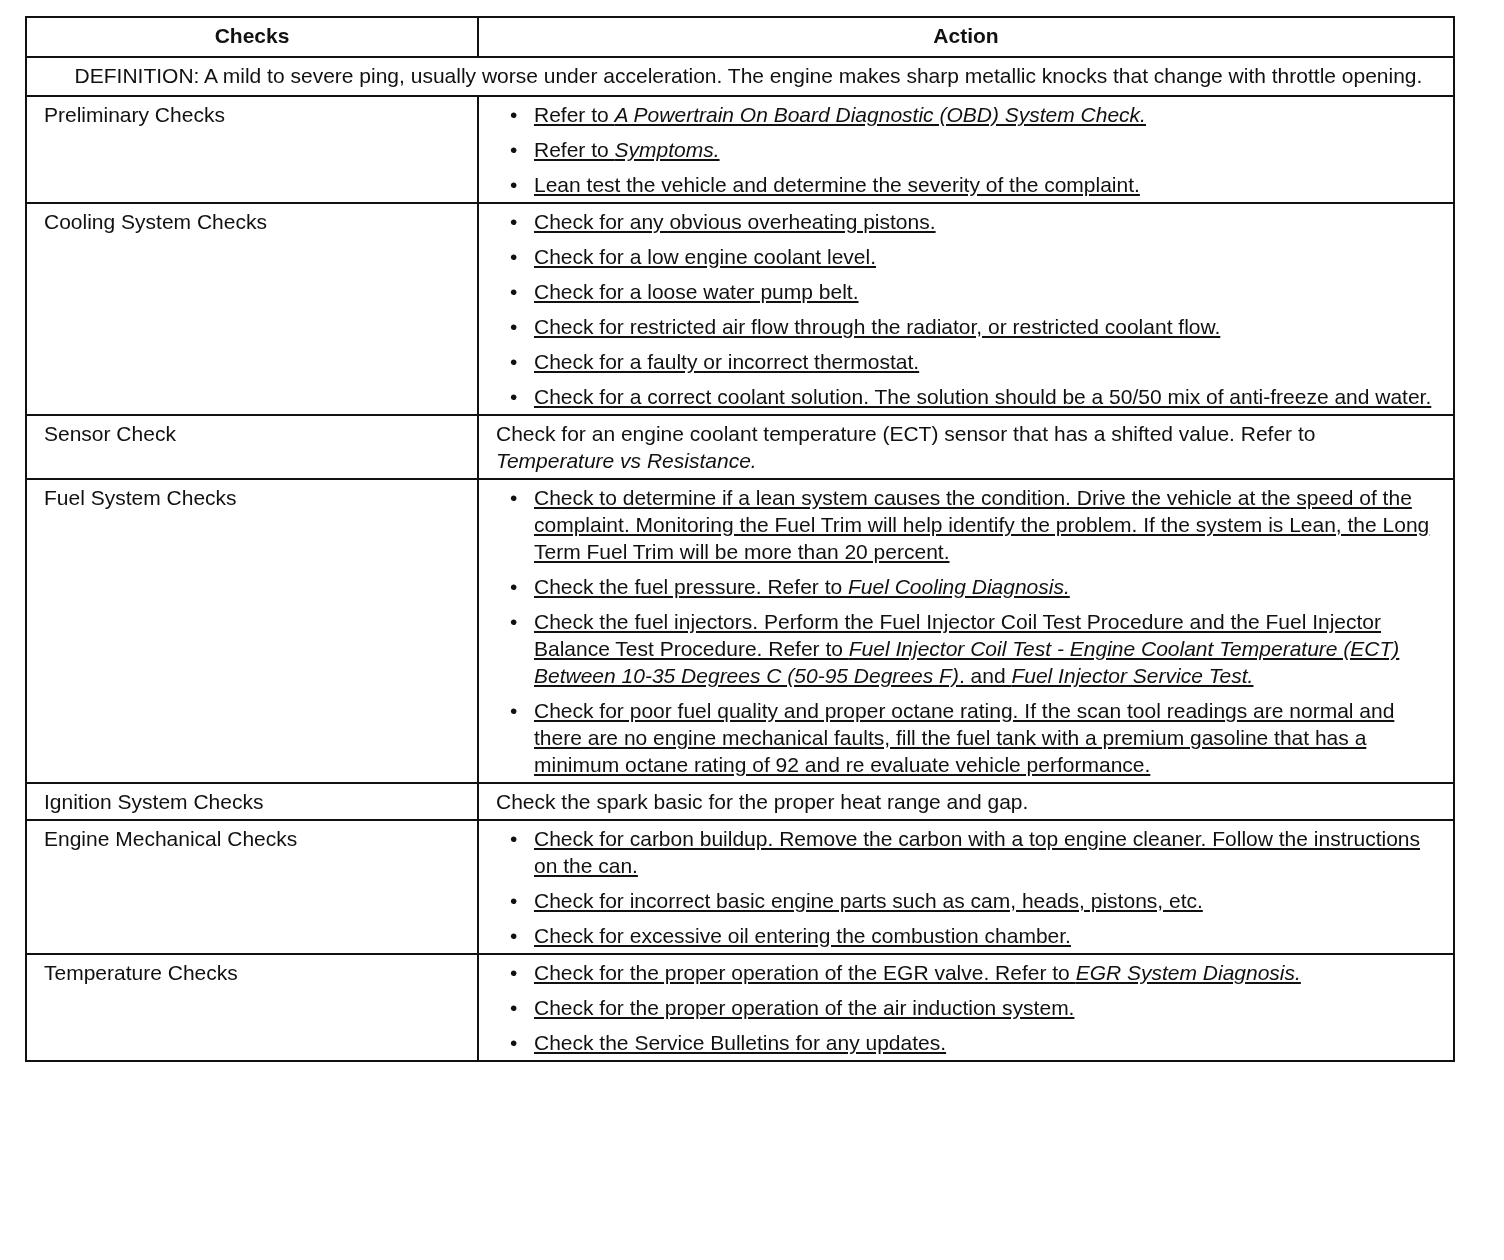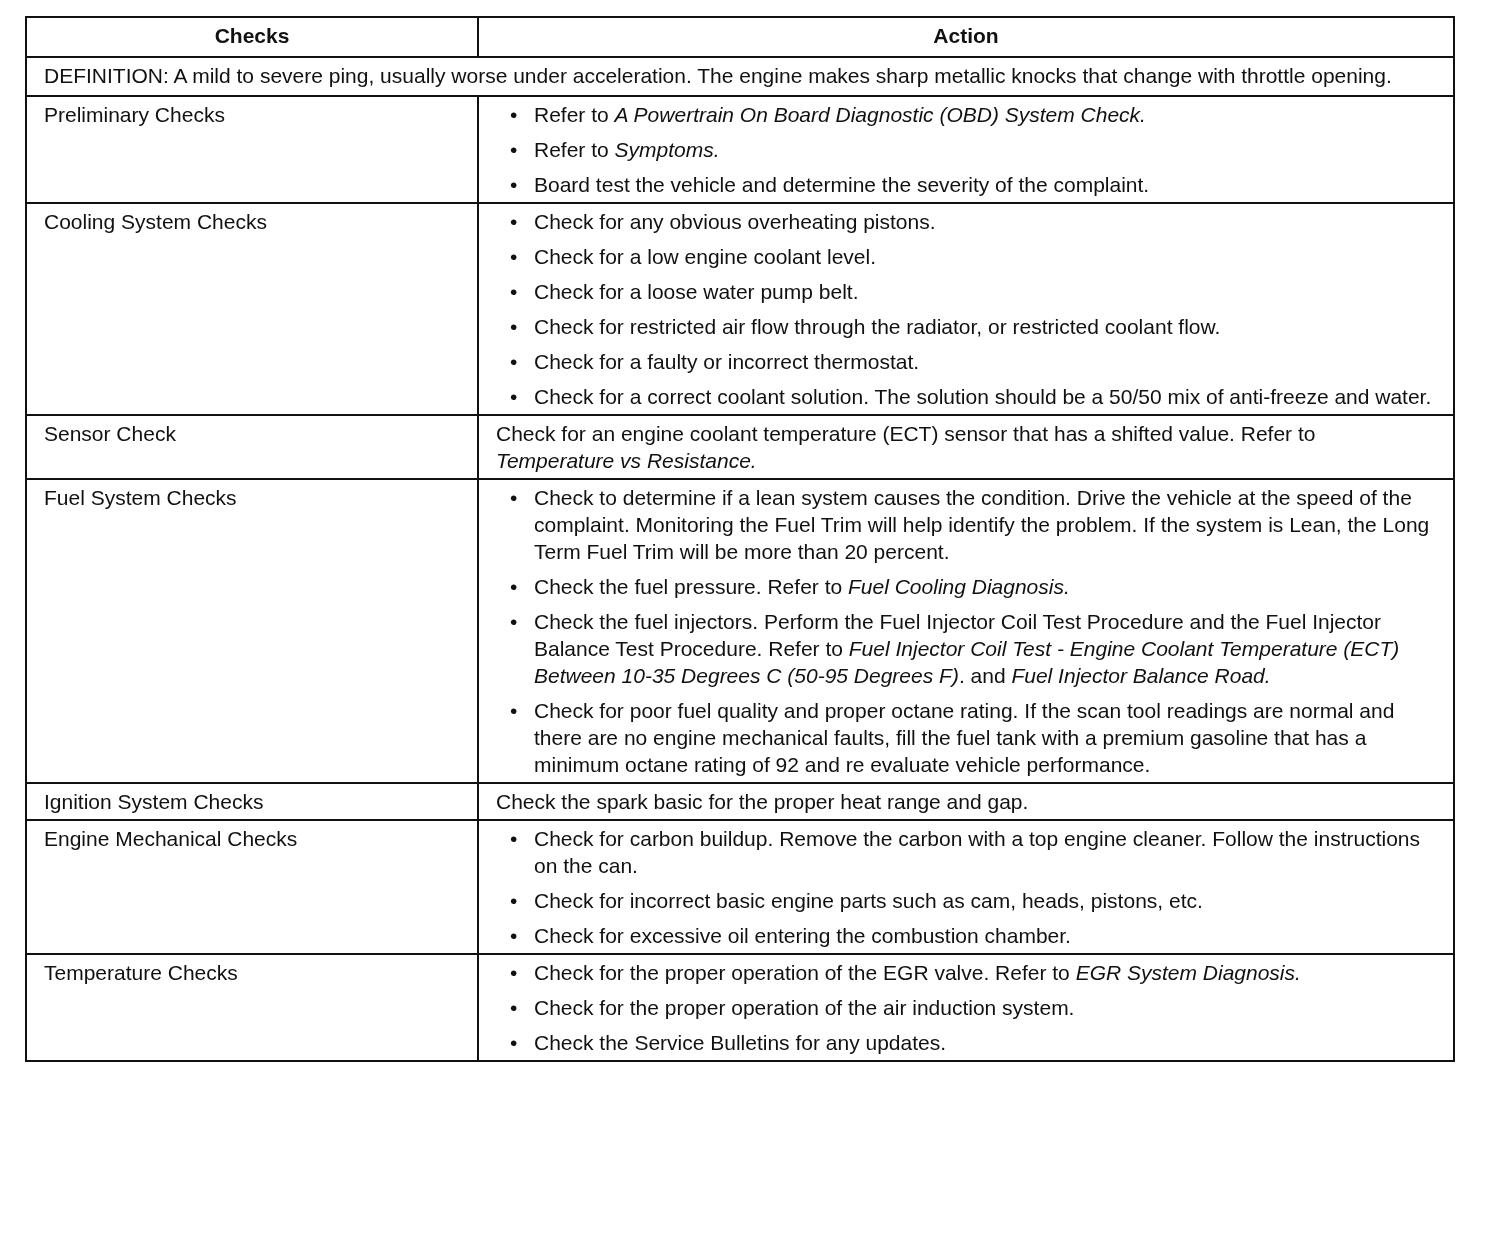--- a/index.html
+++ b/index.html
@@ -1,22 +1,22 @@
 <!DOCTYPE html>
 <html><head>
 <meta charset="utf-8">
 <style>
   html, body { margin:0; padding:0; background:#fff; }
   body { width:1504px; height:1260px; position:relative; font-family:"Liberation Sans", sans-serif; color:#111; }
   table { position:absolute; left:25px; top:16px; width:1430px; border-collapse:collapse; font-size:21px; line-height:27px; }
   td, th { border:2px solid #111; vertical-align:top; padding:4px 14px 4px 17px; }
   th { font-weight:bold; text-align:center; padding:4px; height:30px; }
   col.c1 { width:452px; }
-  .def td { padding:4px 17px 6px 17px; }
-  ul { margin:0; padding:0 0 0 38px; list-style:none; }
+  .def td { padding:4px 17px 6px 34px;text-align:center; }
+  ul { margin:0; padding:0 0 0 38px; list-style:none;text-decoration:underline; }
   li { position:relative; margin:0 0 8px 0; }
   li:last-child { margin-bottom:0; }
   li::before { content:"•"; position:absolute; left:-24px; top:0; }
   i { font-style:italic; }
   .plain { padding-left:17px; }
 </style>
 </head>
 <body>
 
 <table>
@@ -33,21 +33,21 @@
   <tbody id="tbody">
     <tr class="def">
       <td colspan="2">DEFINITION: A mild to severe ping, usually worse under acceleration. The engine makes sharp metallic knocks that change with throttle opening.</td>
     </tr>
   <tr>
         <td>Preliminary Checks</td>
         <td>
           <ul>
             <li><span>Refer to </span><i>A Powertrain On Board Diagnostic (OBD) System Check.</i></li>
             <li><span>Refer to </span><i>Symptoms.</i></li>
-            <li><span>Board test the vehicle and determine the severity of the complaint.</span></li>
+            <li><span>Lean test the vehicle and determine the severity of the complaint.</span></li>
           </ul>
         </td>
       </tr>
       <tr>
         <td>Cooling System Checks</td>
         <td>
           <ul>
             <li><span>Check for any obvious overheating pistons.</span></li>
             <li><span>Check for a low engine coolant level.</span></li>
             <li><span>Check for a loose water pump belt.</span></li>
@@ -60,21 +60,21 @@
       <tr>
         <td>Sensor Check</td>
         <td class="plain"><span>Check for an engine coolant temperature (ECT) sensor that has a shifted value. Refer to </span><i>Temperature vs Resistance.</i></td>
       </tr>
       <tr>
         <td>Fuel System Checks</td>
         <td>
           <ul>
             <li><span>Check to determine if a lean system causes the condition. Drive the vehicle at the speed of the complaint. Monitoring the Fuel Trim will help identify the problem. If the system is Lean, the Long Term Fuel Trim will be more than 20 percent.</span></li>
             <li><span>Check the fuel pressure. Refer to </span><i>Fuel Cooling Diagnosis.</i></li>
-            <li><span>Check the fuel injectors. Perform the Fuel Injector Coil Test Procedure and the Fuel Injector Balance Test Procedure. Refer to </span><i>Fuel Injector Coil Test - Engine Coolant Temperature (ECT) Between 10-35 Degrees C (50-95 Degrees F)</i><span>. and </span><i>Fuel Injector Balance Road.</i></li>
+            <li><span>Check the fuel injectors. Perform the Fuel Injector Coil Test Procedure and the Fuel Injector Balance Test Procedure. Refer to </span><i>Fuel Injector Coil Test - Engine Coolant Temperature (ECT) Between 10-35 Degrees C (50-95 Degrees F)</i><span>. and </span><i>Fuel Injector Service Test.</i></li>
             <li><span>Check for poor fuel quality and proper octane rating. If the scan tool readings are normal and there are no engine mechanical faults, fill the fuel tank with a premium gasoline that has a minimum octane rating of 92 and re evaluate vehicle performance.</span></li>
           </ul>
         </td>
       </tr>
       <tr>
         <td>Ignition System Checks</td>
         <td class="plain"><span>Check the spark basic for the proper heat range and gap.</span></td>
       </tr>
       <tr>
         <td>Engine Mechanical Checks</td>

